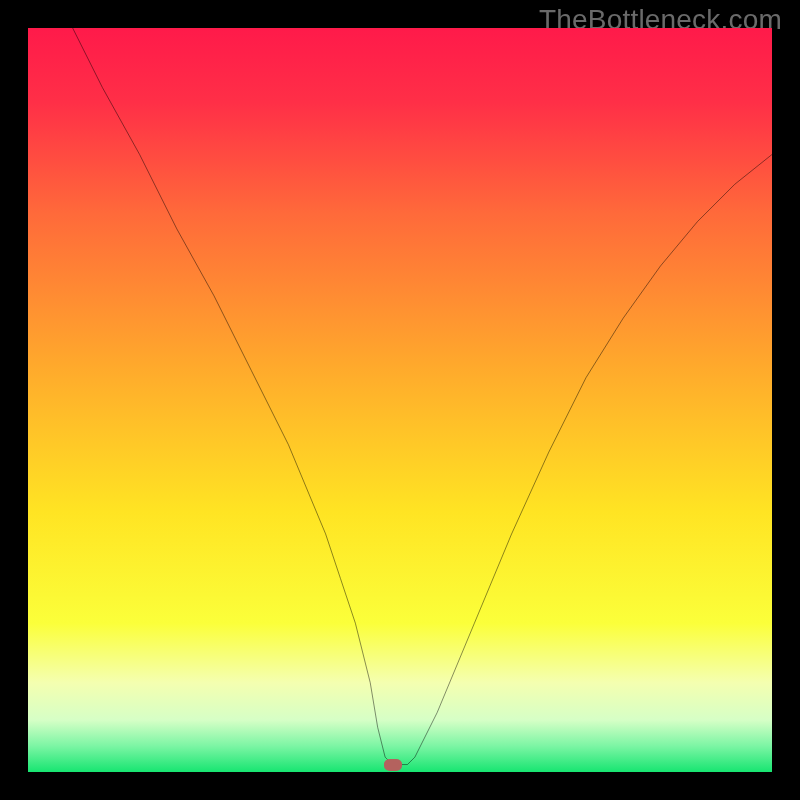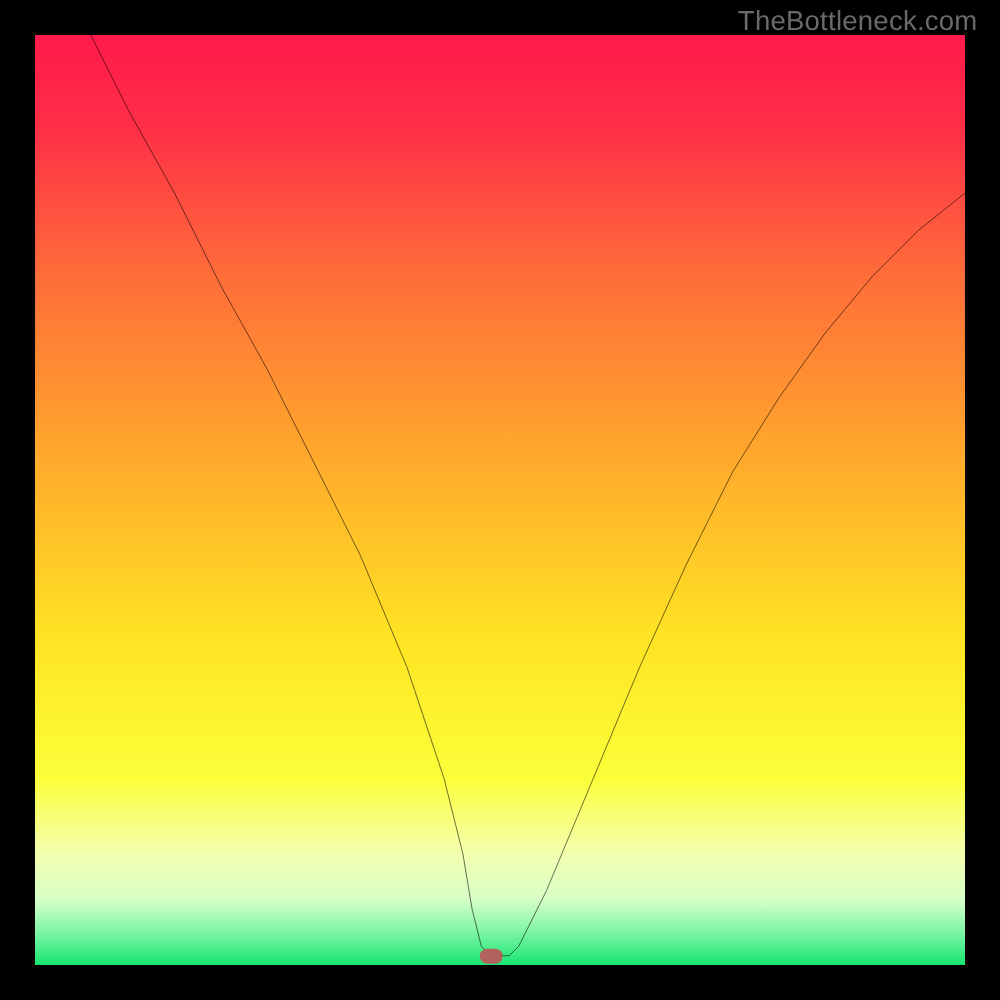--- a/index.html
+++ b/index.html
@@ -16,21 +16,21 @@
     top: 0; left: 0;
     width: 800px;
     height: 800px;
     background: #000;
   }
   .watermark {
     position: absolute;
     top: 4px;
     right: 18px;
     color: #6a6a6a;
-    font-size: 22px;
+    font-size: 28px;
     font-weight: 500;
     letter-spacing: 0.2px;
     user-select: none;
   }
   .plot {
     position: absolute;
     top: 28px;
     left: 28px;
     width: 744px;
     height: 744px;

